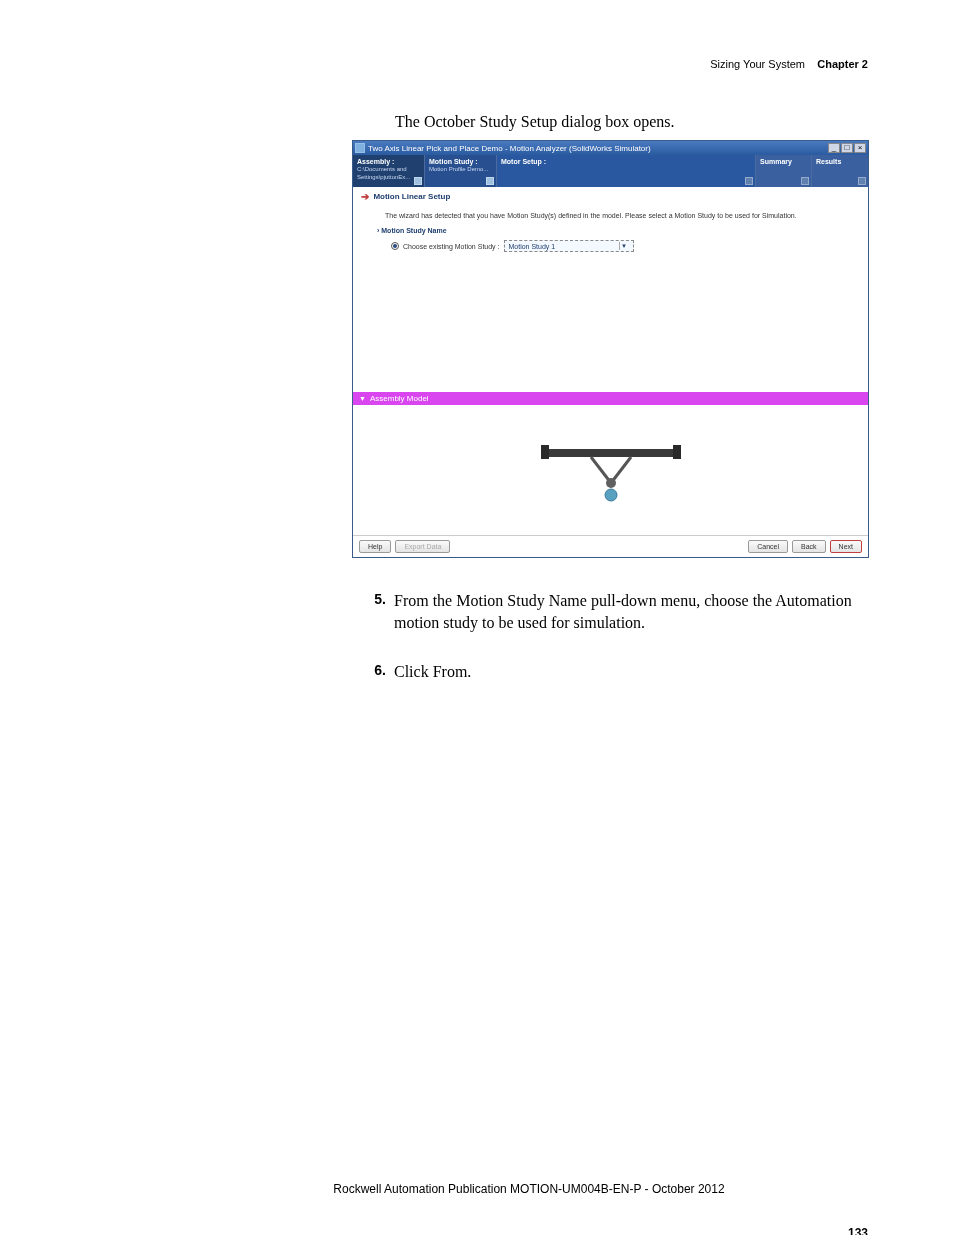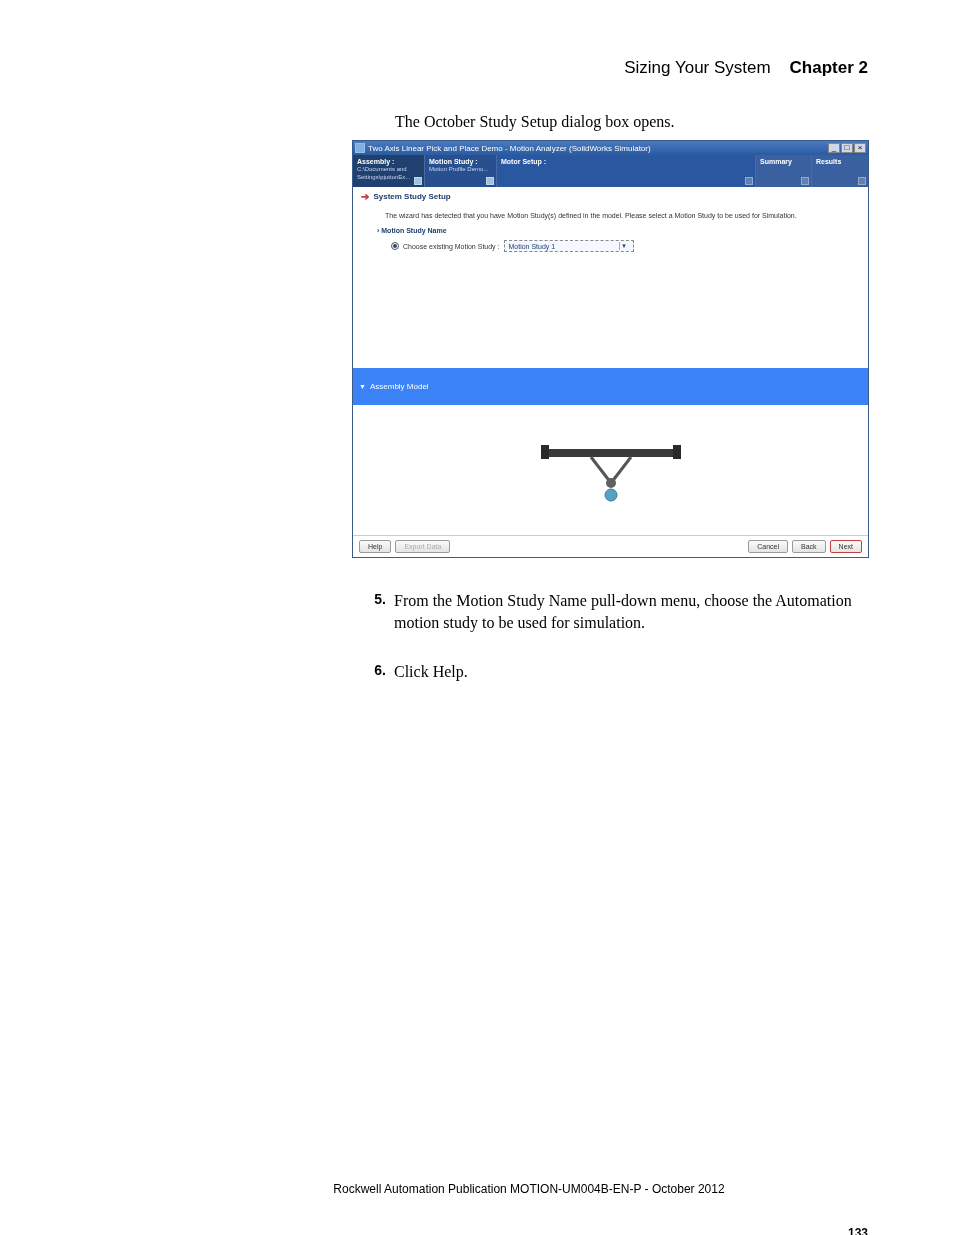--- a/index.html
+++ b/index.html
@@ -8,21 +8,21 @@
     height: 1235px;
     background: #fff;
     font-family: Georgia, 'Times New Roman', serif;
     color: #000;
     position: relative;
   }
   .page-header {
     position: absolute;
     top: 58px;
     right: 86px;
-    font-size: 17px;
+    font-size: 11px;
     font-family: Arial, sans-serif;
   }
   .page-header .chapter { font-weight: bold; }
   .intro-text {
     position: absolute;
     top: 113px;
     left: 395px;
     font-size: 16px;
   }
   
@@ -147,24 +147,24 @@
     align-items: center;
   }
   .radio-row .sel .dd {
     margin-left: auto;
     width: 10px;
     border-left: 1px solid #aaa;
     text-align: center;
   }
   .assembly-bar {
     margin-top: auto;
-    background: #3b82f6;
+    background: #d946ef;
     color: #fff;
     font-size: 8px;
-    padding: 14px 6px;
+    padding: 2px 6px;
     display: flex;
     align-items: center;
     gap: 4px;
   }
   .assembly-bar .tri { font-size: 7px; }
   .assembly-view {
     height: 130px;
     background: #fff;
     display: flex;
     align-items: center;
@@ -272,21 +272,21 @@
       <span class="badge" style="background:#6080b0"></span>
     </div>
     <div class="step" style="width:56px;background:#3a60a0;border-right:none">
       <div class="title">Results</div>
       <span class="badge" style="background:#6080b0"></span>
     </div>
   </div>
 
   <div class="section-bar">
     <span class="arrow">➔</span>
-    <span>System Study Setup</span>
+    <span>Motion Linear Setup</span>
   </div>
 
   <div class="body-area">
     <div class="hint">The wizard has detected that you have Motion Study(s) defined in the model. Please select a Motion Study to be used for Simulation.</div>
     <div class="subhead">Motion Study Name</div>
     <div class="radio-row">
       <span class="rb"></span>
       <span>Choose existing Motion Study :</span>
       <span class="sel">
         <span>Motion Study 1</span>
@@ -324,21 +324,21 @@
 <div class="instructions">
   <div class="item">
     <div class="num">5.</div>
     <div class="txt">
       <p>From the Motion Study Name pull-down menu, choose the Automation motion study to be used for simulation.</p>
     </div>
   </div>
   <div class="item">
     <div class="num">6.</div>
     <div class="txt">
-      <p>Click Help.</p>
+      <p>Click From.</p>
     </div>
   </div>
 </div>
 
 <div class="page-footer">
   <div class="pub">Rockwell Automation Publication MOTION-UM004B-EN-P - October 2012</div>
   <div class="pagenum">133</div>
 </div>
 
 </body></html>

